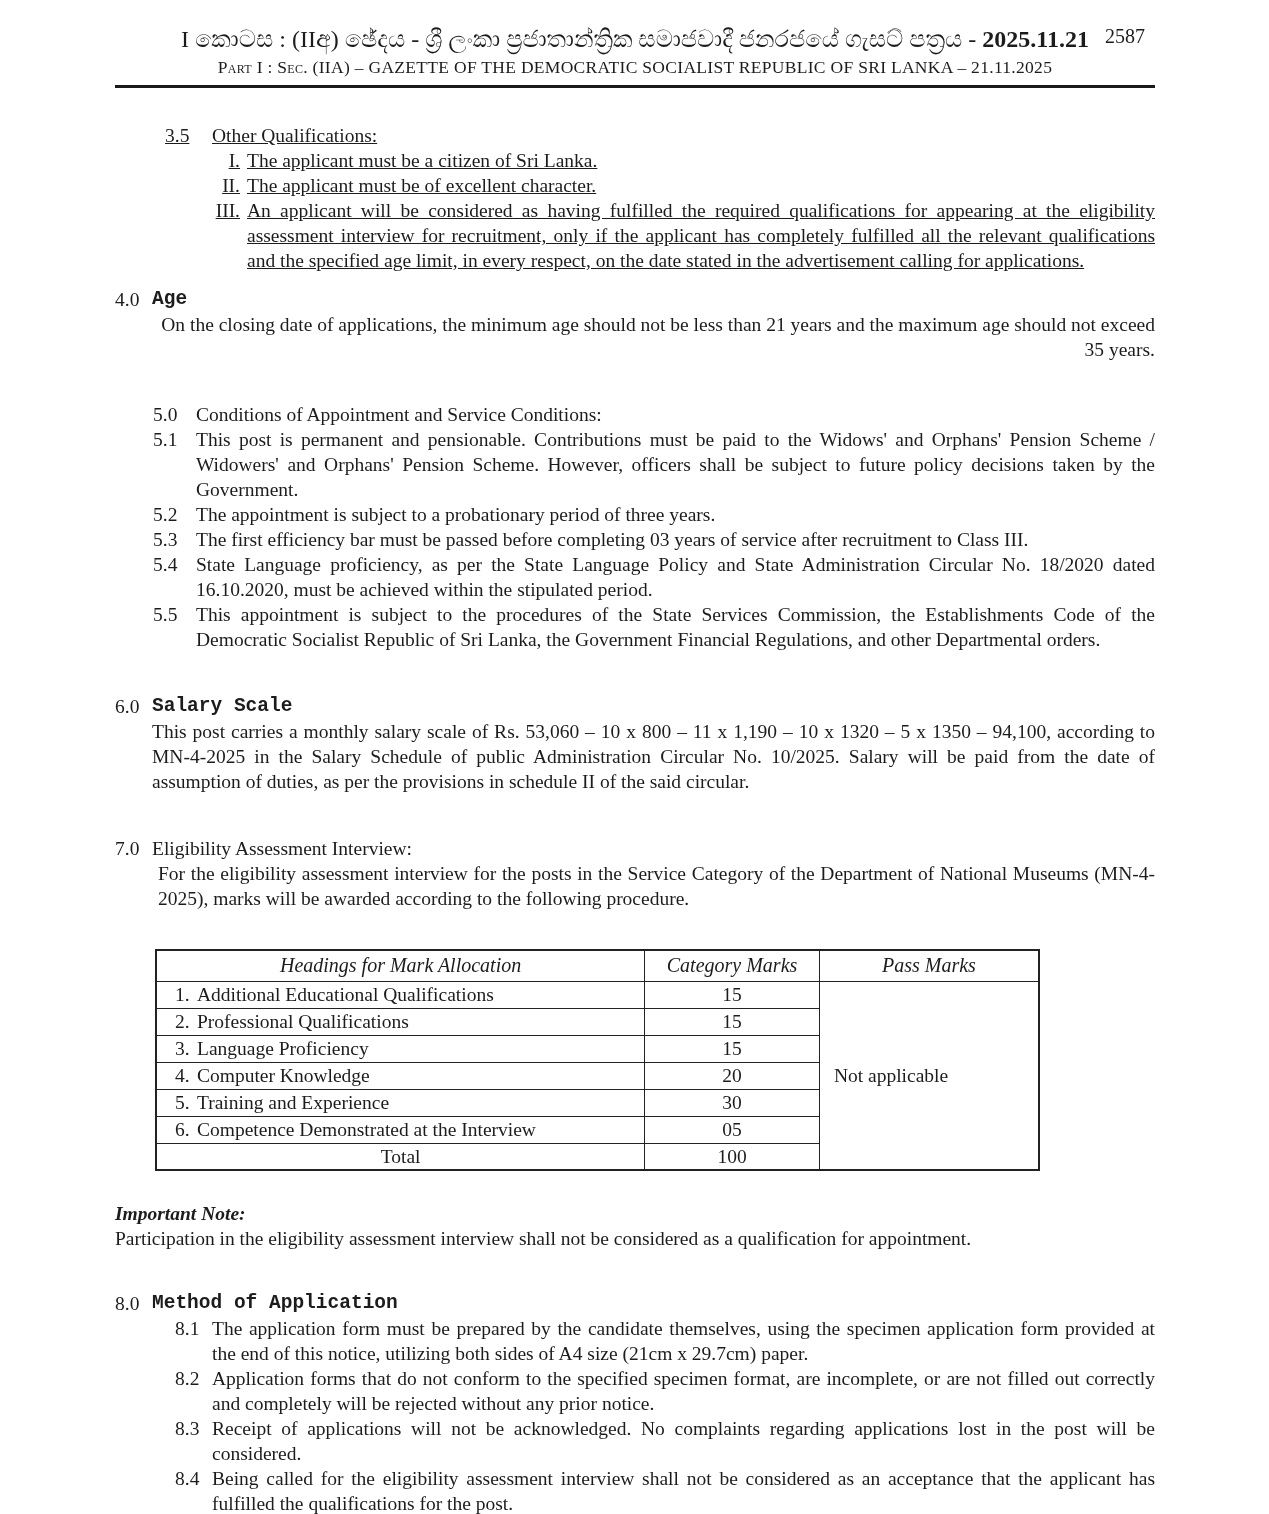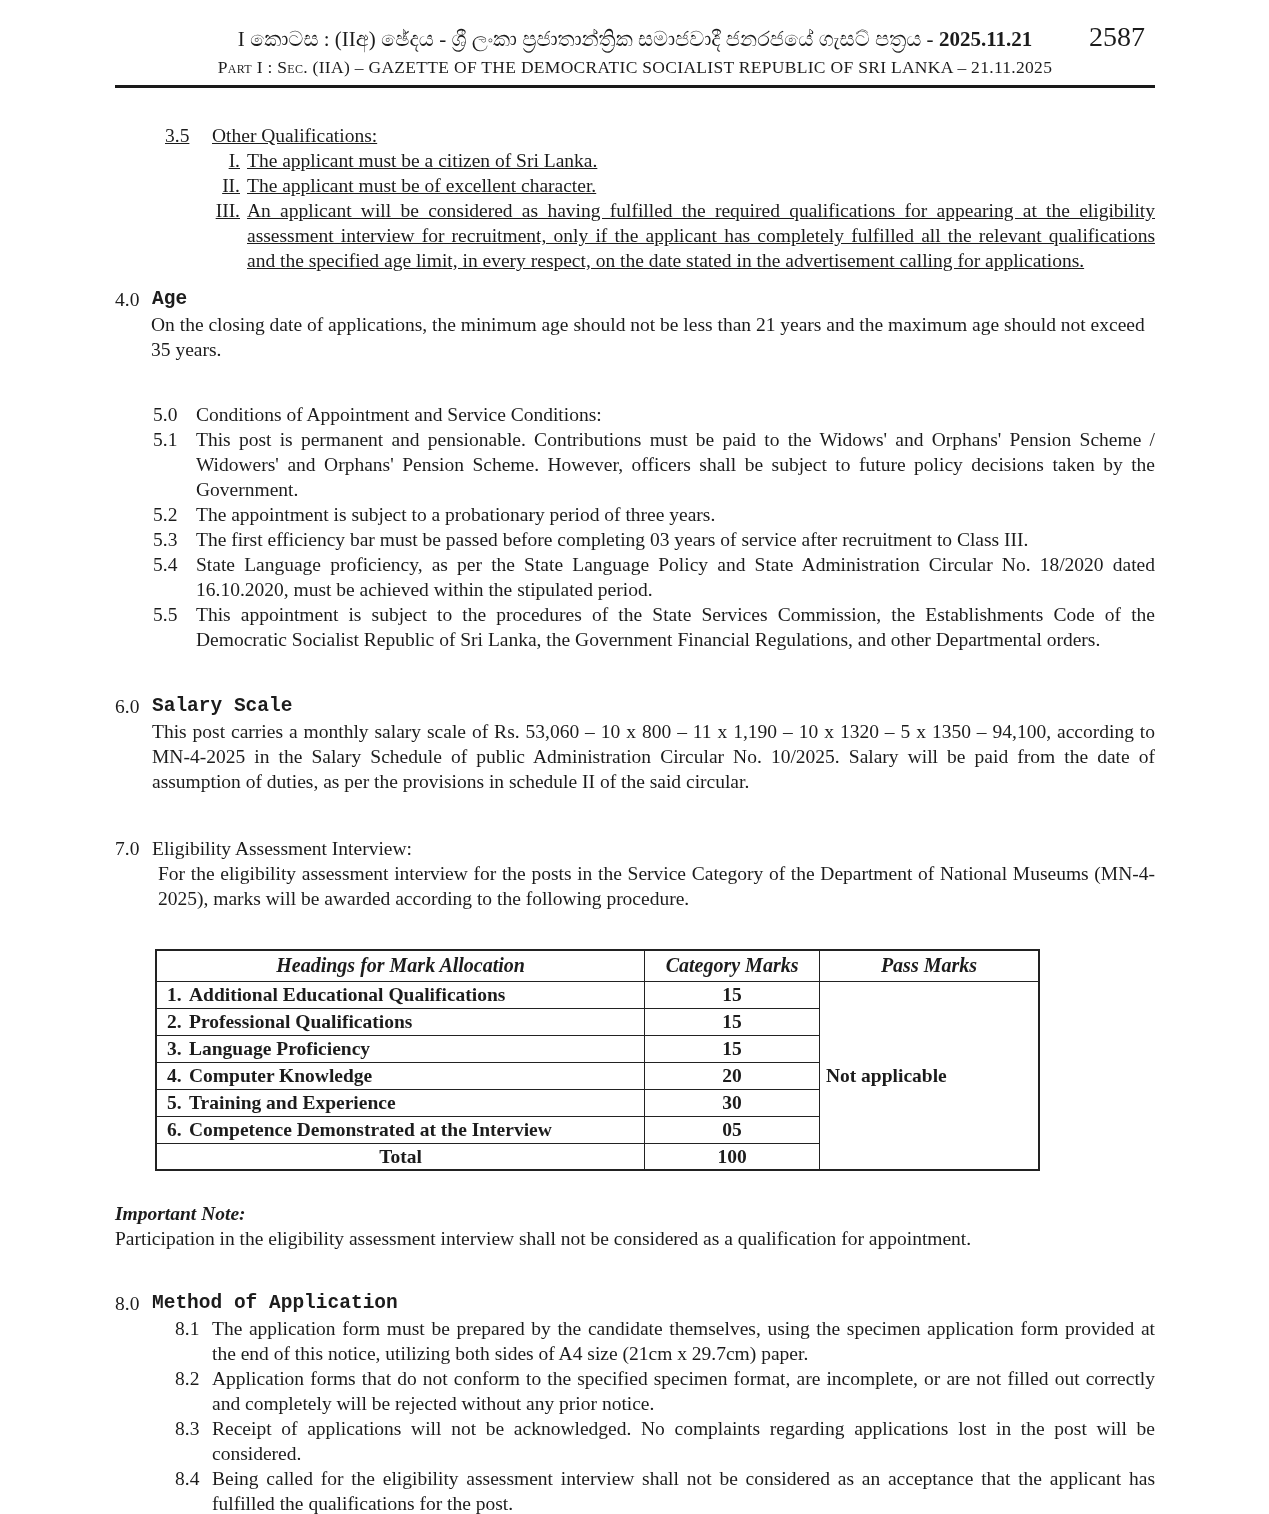--- a/index.html
+++ b/index.html
@@ -17,54 +17,54 @@
   }
   .content {
     position: absolute;
     left: 115px;
     top: 0;
     width: 1040px;
   }
 
   
   .header { position: relative; padding-top: 26px; text-align: center; }
-  .h-sinhala { font-size: 21px; line-height: 26px; }
+  .h-sinhala { font-size: 24px; line-height: 26px; }
   .h-sinhala .h-date { font-weight: bold; }
   .h-english {
     font-variant: small-caps;
     font-size: 17.5px;
     line-height: 22px;
     margin-top: 4px;
     letter-spacing: 0.3px;
   }
   .page-num {
     position: absolute;
     right: 10px;
     top: 24px;
-    font-size: 28px;
+    font-size: 20px;
   }
   .rule { border-bottom: 3.5px solid #1a1a1a; margin-top: 7px; }
 
   
   .sec-head { display: flex; }
   .sec-head .snum { flex: none; }
   .bold { font-weight: bold; font-family: Liberation Mono, monospace; }
   .just { text-align: justify; }
 
   
   .sec35 { margin-top: 35px; margin-left: 50px; text-decoration: underline; }
   .sec35 .snum { width: 47px; }
   .roman-item { display: flex; }
   .roman-item .rnum { flex: none; width: 75px; text-align: right; margin-right: 7px; }
   .roman-item .rtext { flex: 1; text-align: justify; }
 
   
   .sec4 { margin-top: 14px; }
   .sec4 .snum { width: 37px; }
-  .sec4-body { margin-left: 36px; }
+  .sec4-body { margin-left: 36px; text-align: right; }
 
   
   .sec5 { margin-top: 40px; margin-left: 38px; }
   .sec5 .snum { width: 43px; }
   .num-item { display: flex; }
   .num-item .inum { flex: none; width: 43px; }
   .num-item .itext { flex: 1; text-align: justify; }
 
   
   .sec6 { margin-top: 42px; }
@@ -75,24 +75,24 @@
 
   
   .marks-table {
     margin: 38px 0 0 40px;
     border-collapse: collapse;
     width: 885px;
     border: 2.5px solid #222;
   }
   .marks-table th, .marks-table td {
     border: 1.8px solid #222;
-    padding: 0 6px;
+    padding: 0 14px;
     height: 27px;
     font-size: 19.5px;
-    font-weight: bold;
+    font-weight: normal;
     margin-left: 47px;
   }
   .marks-table th { font-style: italic; text-align: center; height: 31px; font-size: 20px; }
   .col-head { width: 490px; }
   .col-max  { width: 175px; }
   .col-pass { width: 220px; }
   .row-label { text-align: left; }
   .row-label .cnum { display: inline-block; width: 26px; padding-left: 4px; }
   .cell-center { text-align: center; }
   .pass-cell { vertical-align: middle; }

